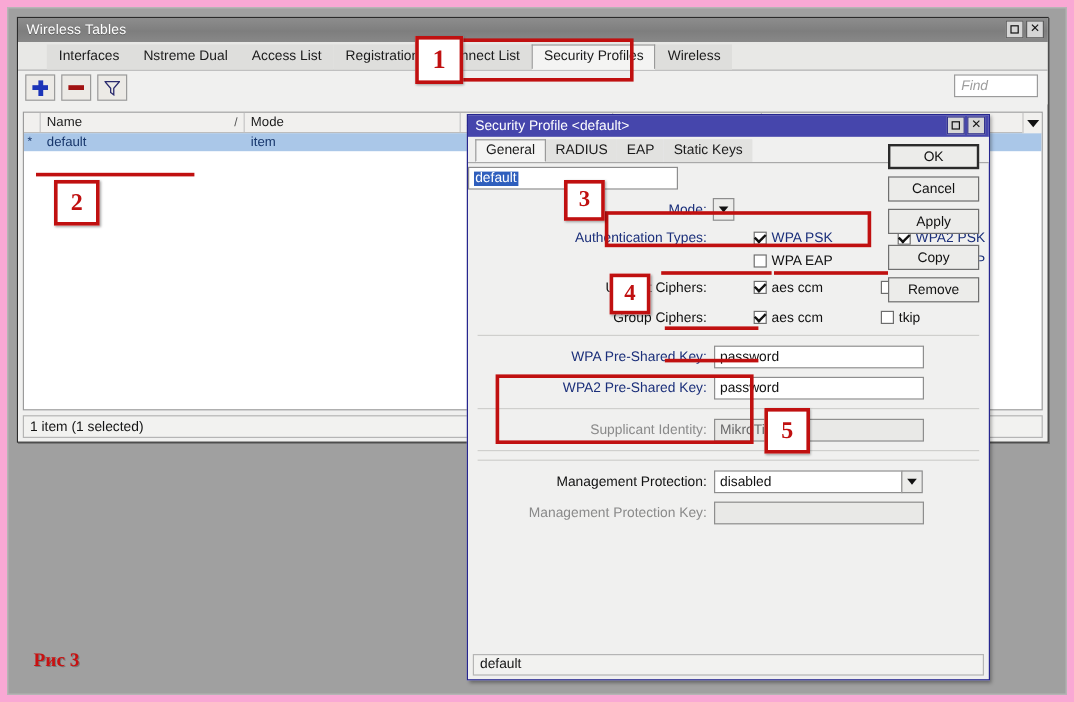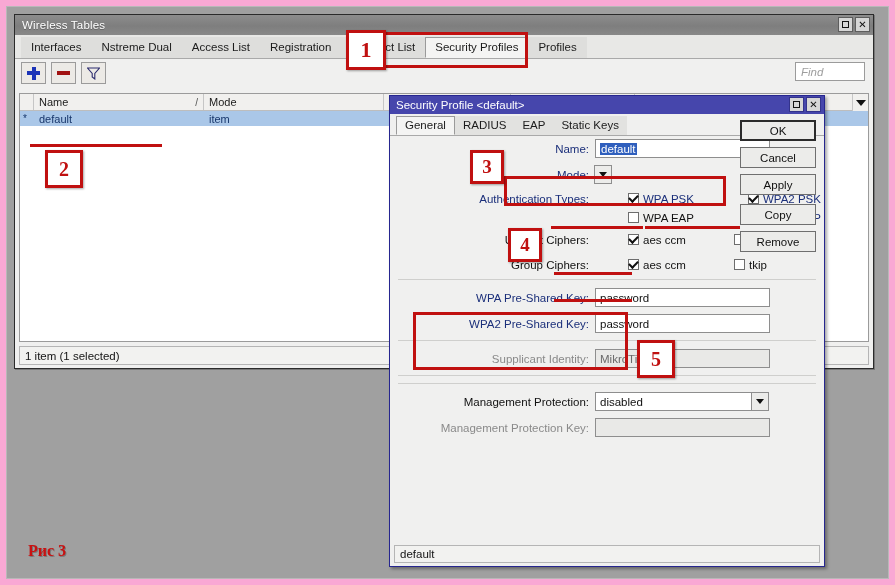--- a/index.html
+++ b/index.html
@@ -45,21 +45,21 @@
     border:1px solid #5d5d5d;
     display:flex; align-items:center; justify-content:center;
     font-size:10px; color:#111; line-height:1;
   }
   .win-btn .sq { width:7px;height:7px;border:1.5px solid #111; display:block;}
 
   
   #tabstrip {
     height:24px; background:#e8e8e6;
     border-bottom:1px solid #a9a9a9;
-    display:flex; align-items:flex-end; padding-left:6px;
+    display:flex; align-items:flex-end; padding-left:24px;
     position:relative;
   }
   .tab {
     font-size:11.5px; color:#1b1b1b;
     padding:3px 9px 4px 9px; height:21px;
     display:flex; align-items:center;
     background:#dededc;
     border:1px solid transparent;
     white-space:nowrap;
   }
@@ -282,21 +282,21 @@
       </div>
     </div>
 
     <div id="tabstrip">
       <div class="tab">Interfaces</div>
       <div class="tab">Nstreme Dual</div>
       <div class="tab">Access List</div>
       <div class="tab">Registration</div>
       <div class="tab">Connect List</div>
       <div class="tab active">Security Profiles</div>
-      <div class="tab">Profiles</div>
+      <div class="tab">Wireless</div>
     </div>
 
     <div id="toolbar">
       <div class="tb-btn">
         <span class="plus-ico"></span>
       </div>
       <div class="tb-btn">
         <span class="minus-ico"></span>
       </div>
       <div class="tb-btn">
@@ -349,21 +349,20 @@
     <div id="dlg-tabs">
       <div class="dtab active">General</div>
       <div class="dtab">RADIUS</div>
       <div class="dtab">EAP</div>
       <div class="dtab">Static Keys</div>
     </div>
 
     <div id="dlg-body">
 
       <div class="frow" style="margin-top:2px">
-        <div class="flabel">Name:</div>
         <div class="finput" style="width:175px">
           <span class="sel-text">default</span>
         </div>
       </div>
 
       <div class="frow">
         <div class="flabel">Mode:</div>
         <div class="ddarrow">
           <span class="caret-sm"></span>
         </div>

